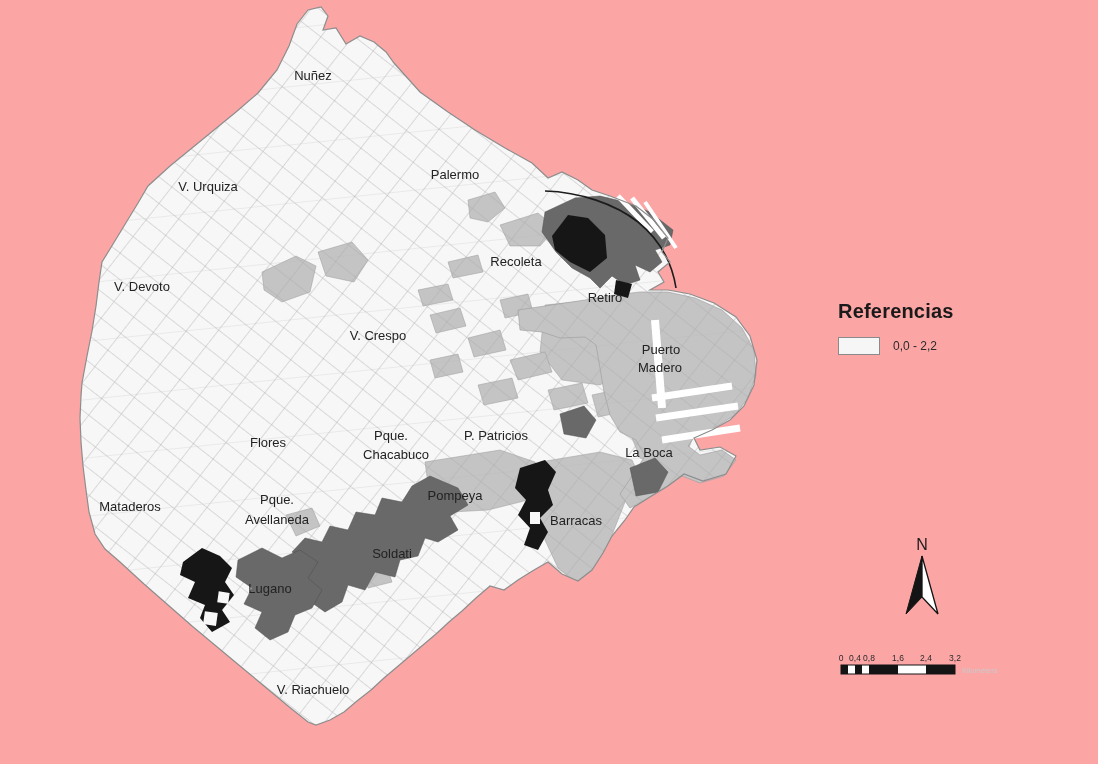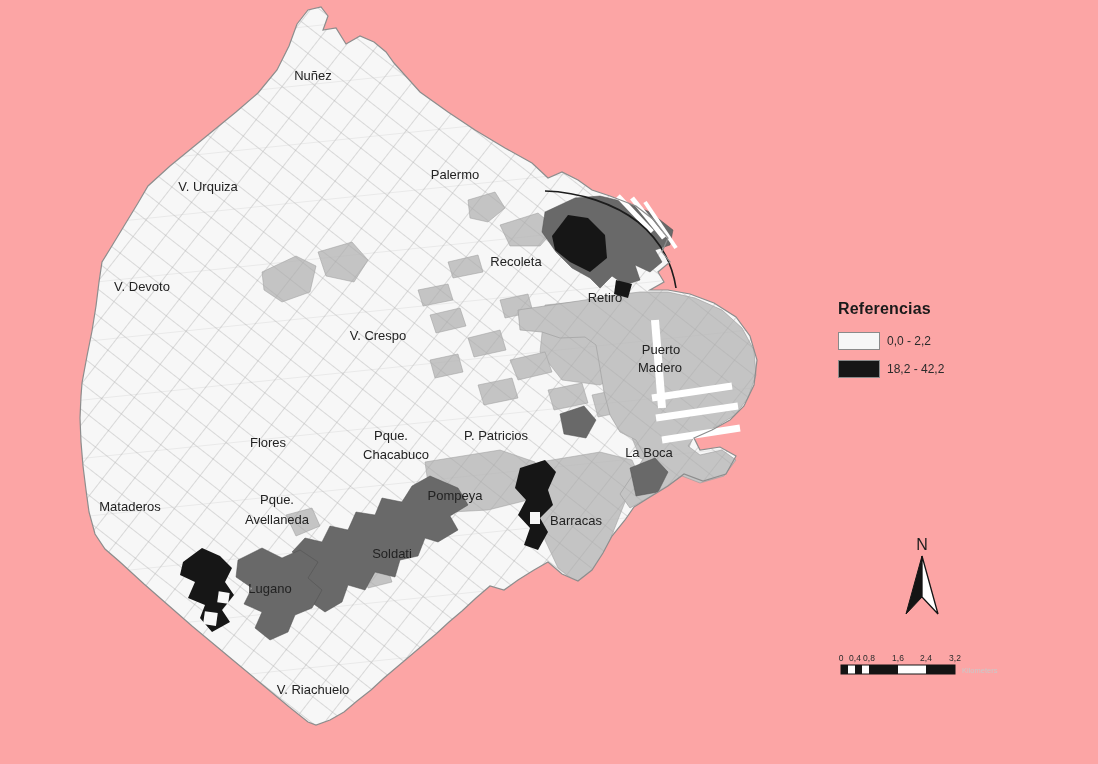--- a/index.html
+++ b/index.html
@@ -4,24 +4,24 @@
 <style>
   html,body{margin:0;padding:0;background:#ffffff;}
   .stage{position:relative;width:1098px;height:764px;background:#fca5a5;overflow:hidden;
          font-family:"Liberation Sans",sans-serif;}
   .map-svg{position:absolute;left:0;top:0;}
   .map-label{font-family:"Liberation Sans",sans-serif;font-size:13px;fill:#222222;}
   .scale-tick{font-family:"Liberation Sans",sans-serif;font-size:8.5px;fill:#2b2b2b;}
   .scale-unit{font-family:"Liberation Sans",sans-serif;font-size:7.5px;fill:#c9c9c9;}
   .north-n{font-family:"Liberation Sans",sans-serif;font-size:16px;fill:#1c1c1c;}
   .legend{position:absolute;left:838px;top:300px;width:190px;}
-  .legend-title{font-size:16px;font-weight:bold;color:#1a1a1a;margin:0 0 13px 0;letter-spacing:.2px;}
+  .legend-title{font-size:20px;font-weight:bold;color:#1a1a1a;margin:0 0 13px 0;letter-spacing:.2px;}
   .legend-row{display:flex;align-items:center;margin:0 0 9px 0;height:19px;}
   .legend-swatch{width:42px;height:18px;border:1px solid #8a8a8a;box-sizing:border-box;flex:0 0 auto;}
-  .legend-label{font-size:12px;color:#2b2b2b;margin-left:7px;white-space:nowrap;}
+  .legend-label{font-size:12px;color:#2b2b2b;margin-left:13px;white-space:nowrap;}
 </style>
 </head>
 <body>
 
 <div class="stage">
 
   <svg class="map-svg" width="1098" height="764" viewBox="0 0 1098 764">
     <defs>
       <clipPath id="cityClip">
         <path d="M297,24 L308,10 L321,7 L328,16 L323,30 L336,28 L346,44 L360,36 L374,42 L386,52 L394,63 L420,92 L448,112 L475,130 L505,148 L532,163 L548,178 L562,172 L578,180 L592,190 L610,196 L636,206 L654,220 L668,238 L662,252 L670,262 L658,272 L664,282 L650,290 L668,290 L690,294 L714,303 L736,317 L750,336 L757,360 L754,385 L744,406 L730,420 L712,430 L694,438 L700,450 L720,447 L736,456 L726,474 L703,481 L684,474 L668,486 L650,497 L634,507 L625,520 L612,536 L603,553 L592,570 L578,581 L562,574 L548,562 L534,570 L518,580 L504,590 L490,586 L476,598 L462,611 L449,622 L436,634 L423,645 L410,656 L397,667 L384,678 L371,690 L357,701 L344,712 L330,720 L316,725 L308,722 L288,706 L264,686 L240,666 L216,646 L192,626 L168,605 L144,584 L120,562 L105,549 L95,534 L89,512 L86,490 L83,466 L81,442 L80,418 L81,396 L82,383 L87,356 L92,331 L96,306 L99,282 L102,262 L110,249 L124,226 L138,203 L148,186 L170,166 L192,148 L214,130 L236,112 L258,93 L277,70 L289,46 Z"></path>
@@ -151,19 +151,15 @@
       <text class="scale-unit" x="962" y="673">Kilometers</text>
     </g>
   </svg>
 
   <div class="legend">
     <p class="legend-title">Referencias</p>
     <div class="legend-row">
       <span class="legend-swatch" style="background-color: rgb(246, 246, 246);"></span>
       <span class="legend-label">0,0 - 2,2</span>
     </div>
-    <div class="legend-row">
-      <span class="legend-swatch" style="background-color: rgb(22, 22, 22);"></span>
-      <span class="legend-label">18,2 - 42,2</span>
-    </div>
   </div>
 
 </div>
 
 </body></html>

